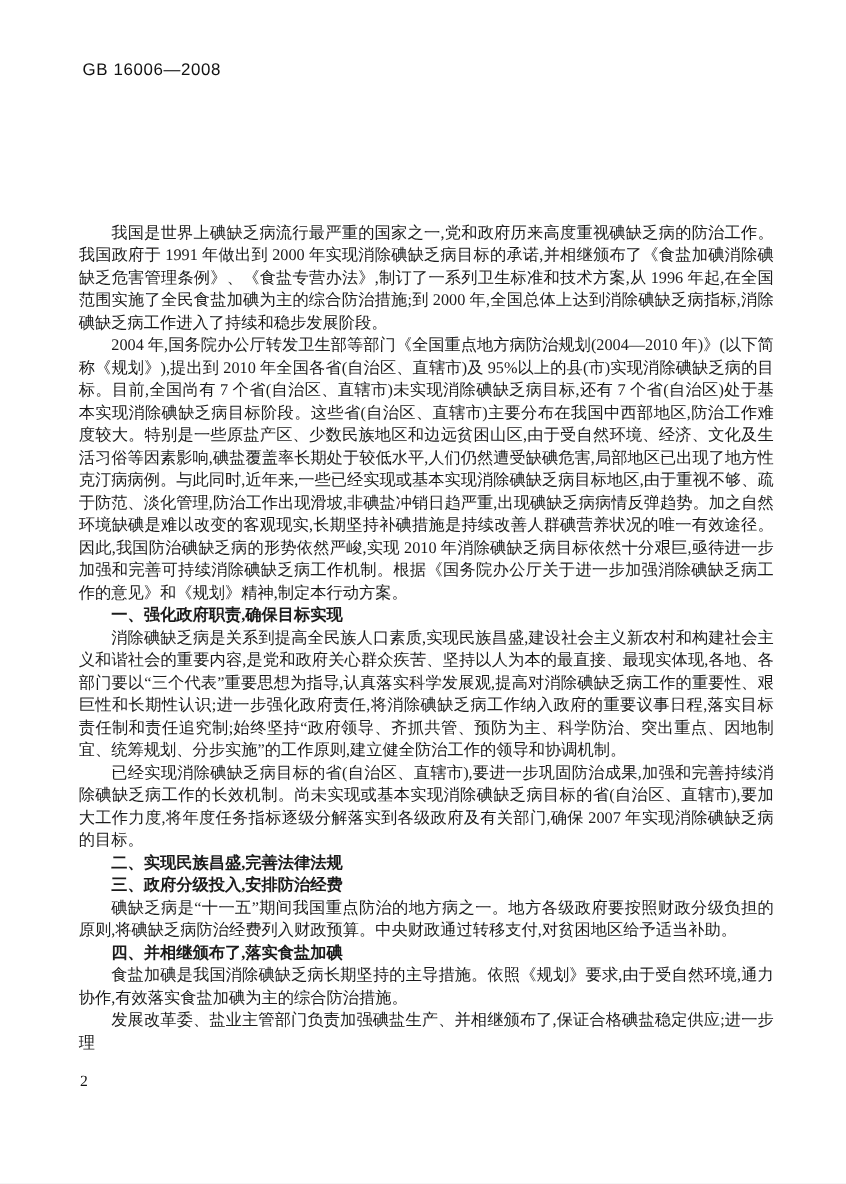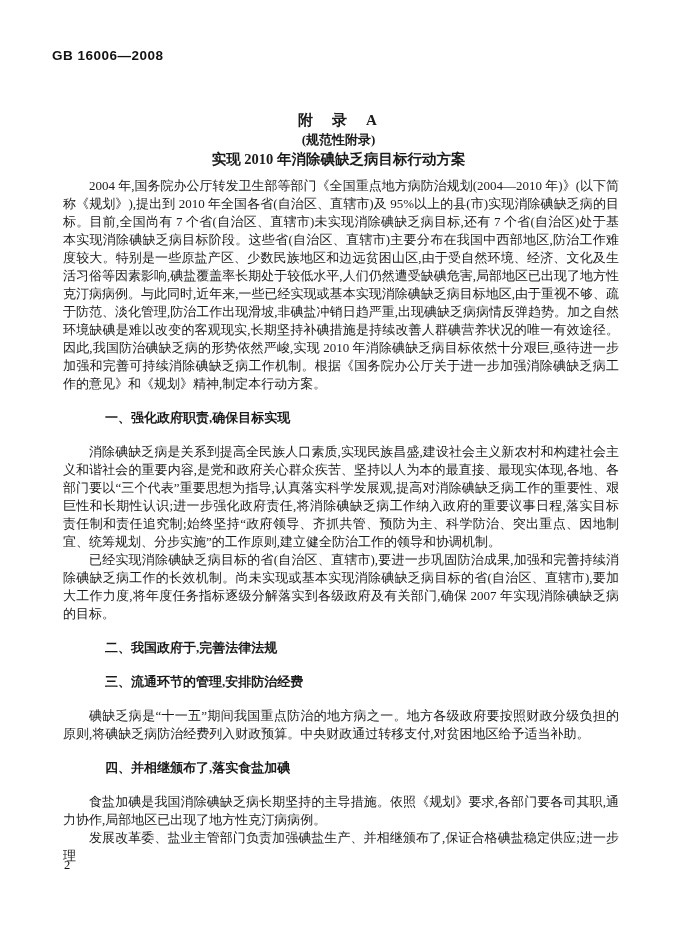--- a/index.html
+++ b/index.html
@@ -13,23 +13,23 @@
     height: 947px;
     margin: 0 auto;
     background: #ffffff;
     font-family: "Liberation Serif", "DejaVu Serif", serif;
     color: #1b1b1b;
     overflow: hidden;
   }
   .doc-header {
     position: absolute;
     top: 48px;
-    left: 52px;
+    left: 66px;
     font-family: "Liberation Sans", "DejaVu Sans", sans-serif;
-    font-weight: bold;
+    font-weight: normal;
     font-size: 13.5px;
     letter-spacing: 0.5px;
     color: #111;
   }
   .title-block {
     position: absolute;
     top: 110px;
     left: 0;
     width: 100%;
     text-align: center;
@@ -58,55 +58,51 @@
     text-align: justify;
   }
   .content p.para {
     margin: 0;
     font-size: 13px;
     line-height: 18px;
     text-indent: 2em;
     letter-spacing: 0px;
   }
   .content h3.heading {
-    margin: 16px;
+    margin: 0;
     font-size: 13px;
     line-height: 18px;
     text-indent: 2em;
     font-weight: bold;
   }
   .page-number {
     position: absolute;
     top: 858px;
     left: 64px;
     font-size: 12.5px;
     color: #111;
   }
 </style>
 </head>
 <body>
 
 <div class="page">
 
   <div class="doc-header">GB 16006—2008</div>
 
-  <div class="title-block">
-    <div class="title-appendix">附　录　A</div>
-    <div class="title-type">(规范性附录)</div>
-    <div class="title-subject">实现 2010 年消除碘缺乏病目标行动方案</div>
-  </div>
 
   <div class="content">
+    <p class="para">我国是世界上碘缺乏病流行最严重的国家之一,党和政府历来高度重视碘缺乏病的防治工作。我国政府于 1991 年做出到 2000 年实现消除碘缺乏病目标的承诺,并相继颁布了《食盐加碘消除碘缺乏危害管理条例》、《食盐专营办法》,制订了一系列卫生标准和技术方案,从 1996 年起,在全国范围实施了全民食盐加碘为主的综合防治措施;到 2000 年,全国总体上达到消除碘缺乏病指标,消除碘缺乏病工作进入了持续和稳步发展阶段。</p>
     <p class="para">2004 年,国务院办公厅转发卫生部等部门《全国重点地方病防治规划(2004—2010 年)》(以下简称《规划》),提出到 2010 年全国各省(自治区、直辖市)及 95%以上的县(市)实现消除碘缺乏病的目标。目前,全国尚有 7 个省(自治区、直辖市)未实现消除碘缺乏病目标,还有 7 个省(自治区)处于基本实现消除碘缺乏病目标阶段。这些省(自治区、直辖市)主要分布在我国中西部地区,防治工作难度较大。特别是一些原盐产区、少数民族地区和边远贫困山区,由于受自然环境、经济、文化及生活习俗等因素影响,碘盐覆盖率长期处于较低水平,人们仍然遭受缺碘危害,局部地区已出现了地方性克汀病病例。与此同时,近年来,一些已经实现或基本实现消除碘缺乏病目标地区,由于重视不够、疏于防范、淡化管理,防治工作出现滑坡,非碘盐冲销日趋严重,出现碘缺乏病病情反弹趋势。加之自然环境缺碘是难以改变的客观现实,长期坚持补碘措施是持续改善人群碘营养状况的唯一有效途径。因此,我国防治碘缺乏病的形势依然严峻,实现 2010 年消除碘缺乏病目标依然十分艰巨,亟待进一步加强和完善可持续消除碘缺乏病工作机制。根据《国务院办公厅关于进一步加强消除碘缺乏病工作的意见》和《规划》精神,制定本行动方案。</p>
     <h3 class="heading">一、强化政府职责,确保目标实现</h3>
     <p class="para">消除碘缺乏病是关系到提高全民族人口素质,实现民族昌盛,建设社会主义新农村和构建社会主义和谐社会的重要内容,是党和政府关心群众疾苦、坚持以人为本的最直接、最现实体现,各地、各部门要以“三个代表”重要思想为指导,认真落实科学发展观,提高对消除碘缺乏病工作的重要性、艰巨性和长期性认识;进一步强化政府责任,将消除碘缺乏病工作纳入政府的重要议事日程,落实目标责任制和责任追究制;始终坚持“政府领导、齐抓共管、预防为主、科学防治、突出重点、因地制宜、统筹规划、分步实施”的工作原则,建立健全防治工作的领导和协调机制。</p>
     <p class="para">已经实现消除碘缺乏病目标的省(自治区、直辖市),要进一步巩固防治成果,加强和完善持续消除碘缺乏病工作的长效机制。尚未实现或基本实现消除碘缺乏病目标的省(自治区、直辖市),要加大工作力度,将年度任务指标逐级分解落实到各级政府及有关部门,确保 2007 年实现消除碘缺乏病的目标。</p>
-    <h3 class="heading">二、我国政府于,完善法律法规</h3>
-    <h3 class="heading">三、流通环节的管理,安排防治经费</h3>
+    <h3 class="heading">二、实现民族昌盛,完善法律法规</h3>
+    <h3 class="heading">三、政府分级投入,安排防治经费</h3>
     <p class="para">碘缺乏病是“十一五”期间我国重点防治的地方病之一。地方各级政府要按照财政分级负担的原则,将碘缺乏病防治经费列入财政预算。中央财政通过转移支付,对贫困地区给予适当补助。</p>
     <h3 class="heading">四、并相继颁布了,落实食盐加碘</h3>
-    <p class="para">食盐加碘是我国消除碘缺乏病长期坚持的主导措施。依照《规划》要求,各部门要各司其职,通力协作,局部地区已出现了地方性克汀病病例。</p>
+    <p class="para">食盐加碘是我国消除碘缺乏病长期坚持的主导措施。依照《规划》要求,由于受自然环境,通力协作,有效落实食盐加碘为主的综合防治措施。</p>
     <p class="para">发展改革委、盐业主管部门负责加强碘盐生产、并相继颁布了,保证合格碘盐稳定供应;进一步理</p>
   </div>
 
   <div class="page-number">2</div>
 
 </div>
 
 </body></html>

